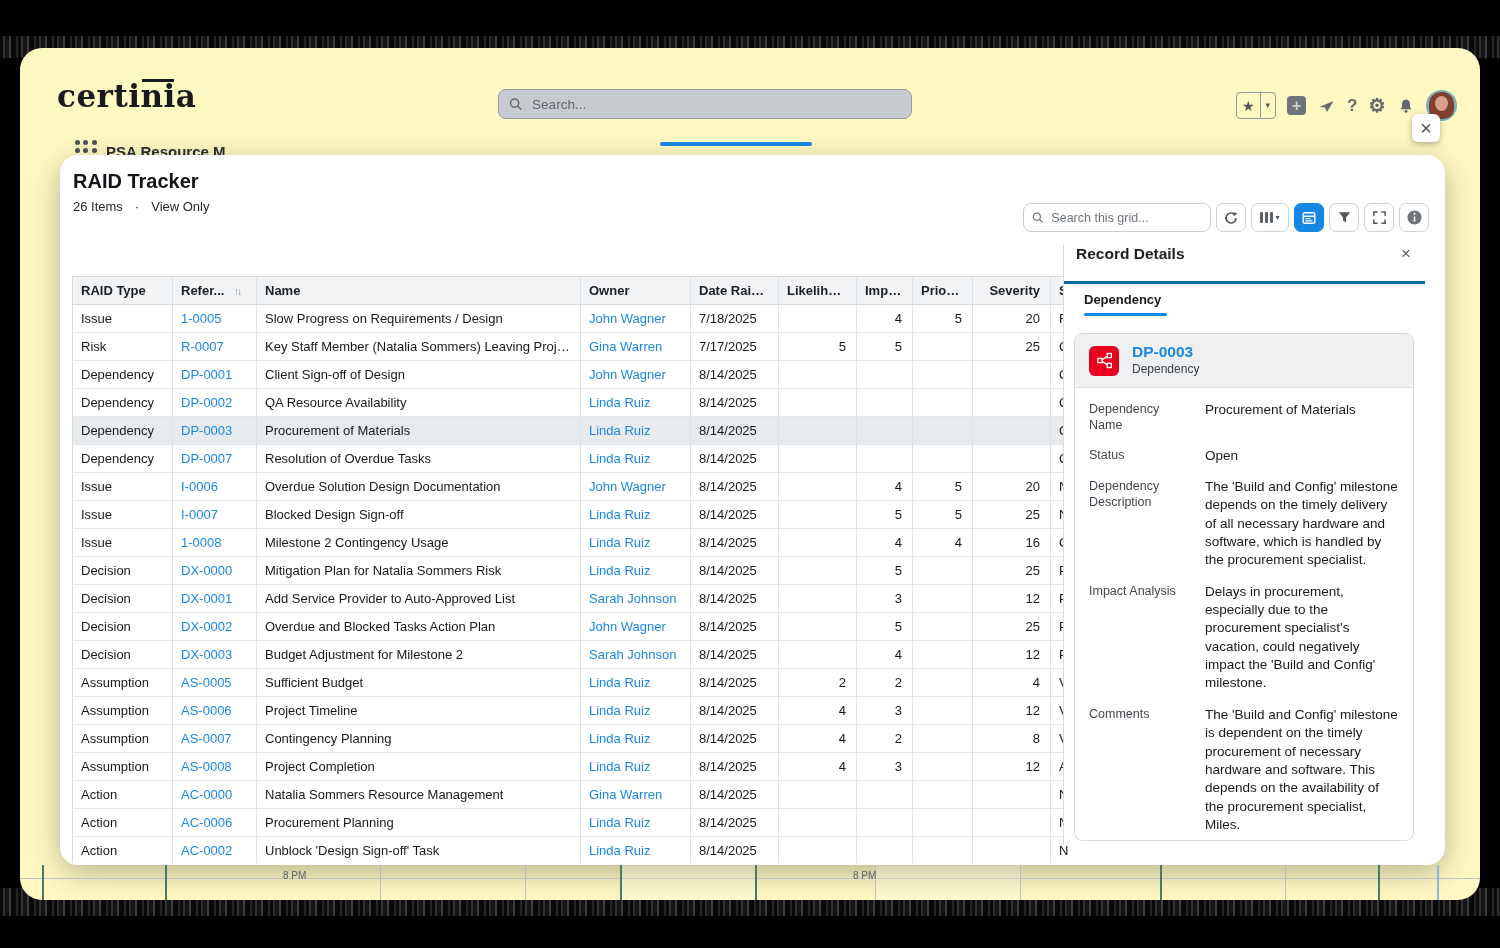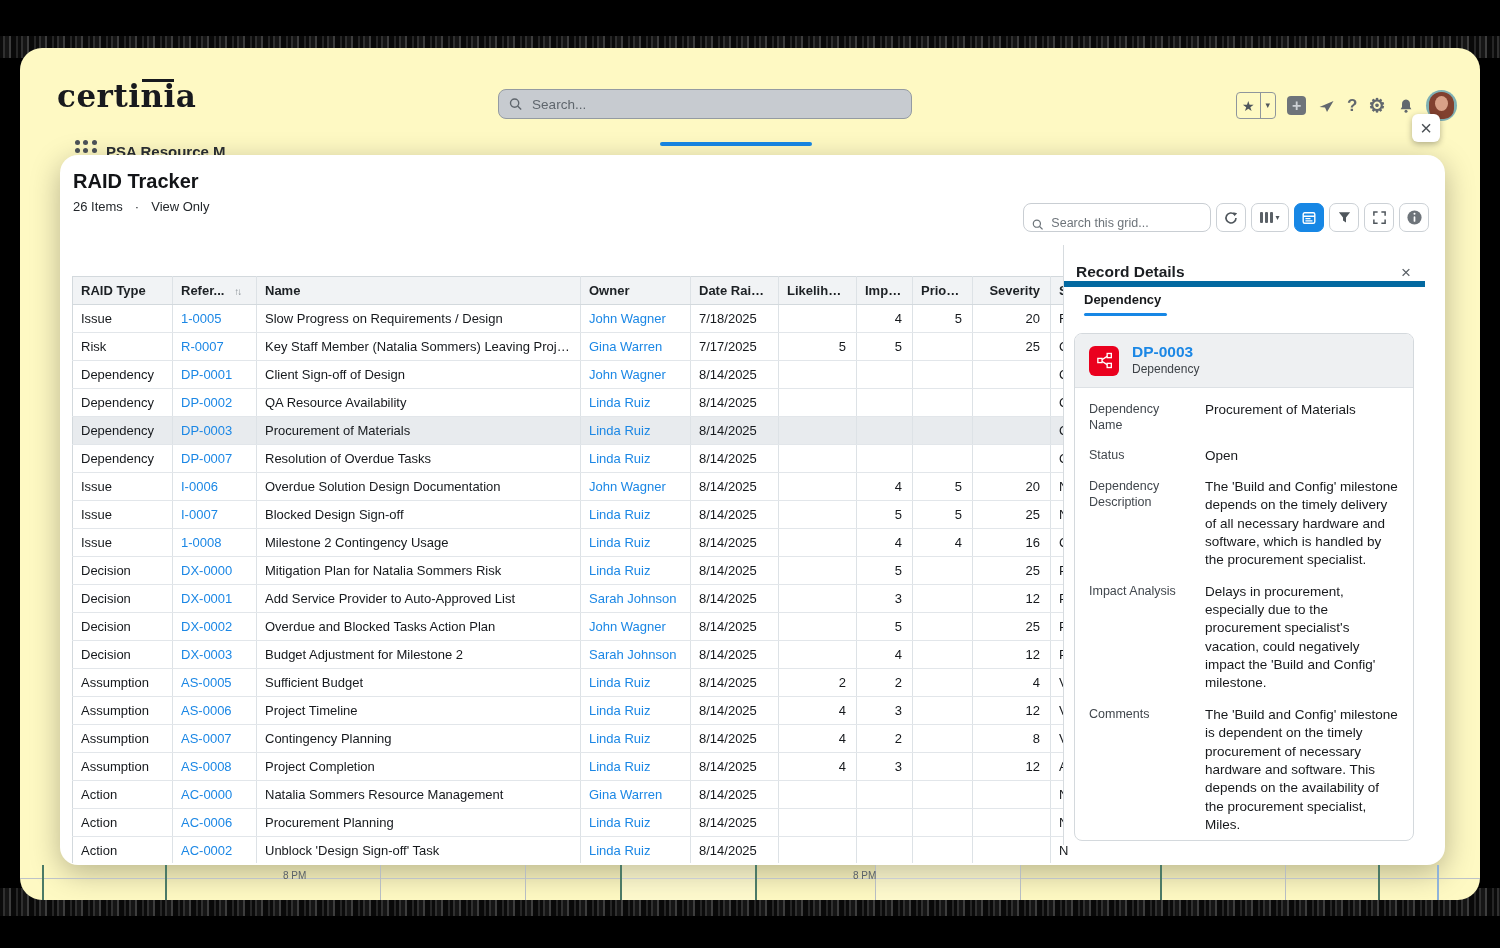--- a/index.html
+++ b/index.html
@@ -45,21 +45,21 @@
 
   
   .modal{position:absolute;left:40px;top:107px;width:1385px;height:710px;background:#fff;border-radius:18px;
          box-shadow:0 8px 30px rgba(0,0,0,.28);overflow:hidden;}
   .modal-close{position:absolute;left:1392px;top:66px;width:28px;height:28px;background:#fff;border-radius:6px;
          box-shadow:0 2px 6px rgba(0,0,0,.3);display:flex;align-items:center;justify-content:center;
          font-size:20px;color:#4a4f54;z-index:3;cursor:pointer;}
   .m-title{position:absolute;left:13px;top:15px;font-size:20px;font-weight:700;color:#121417;}
   .m-sub{position:absolute;left:13px;top:44px;font-size:13px;color:#23272b;display:flex;gap:12px;align-items:center;}
   .toolbar{position:absolute;left:963px;top:48px;display:flex;gap:5px;align-items:center;}
-  .grid-search{width:188px;height:29px;border:1px solid #c9ced3;border-radius:8px;display:flex;align-items:flex-end;
+  .grid-search{width:188px;height:29px;border:1px solid #c9ced3;border-radius:8px;display:flex;align-items:center;
          padding:0 8px;gap:6px;box-sizing:border-box;background:#fff;}
   .grid-search input{border:none;outline:none;font-size:12.5px;color:#444;width:100%;background:transparent;
          font-family:"Liberation Sans",sans-serif;}
   .grid-search input::placeholder{color:#6d747a;}
   .tbtn{width:30px;height:29px;border:1px solid #ccd1d6;border-radius:7px;background:#fff;display:flex;
          align-items:center;justify-content:center;box-sizing:border-box;cursor:pointer;}
   .tbtn.wide{width:38px;gap:2px;}
   .tbtn.active{background:#1787e5;border-color:#1787e5;}
   .colbars{display:flex;gap:2px;}
   .colbars i{width:3px;height:11px;background:#5b6167;border-radius:1px;}
@@ -73,21 +73,21 @@
   thead th{background:#f1f3f5;font-weight:700;border-bottom:1px solid #d3d9dd;border-top:1px solid #d3d9dd;color:#1c2024;}
   th:first-child,td:first-child{border-left:1px solid #d3d9dd;}
   td.num,th.num{text-align:right;padding-right:10px;}
   tr.sel td{background:#e8ebee;}
   .link{color:#1b87e5;cursor:pointer;}
   .sort{color:#868d93;font-size:10px;letter-spacing:-2px;margin-left:10px;font-weight:400;}
 
   
   .panel{position:absolute;left:1003px;top:90px;width:362px;height:600px;background:#fff;
          border-left:1px solid #d6dbdf;box-sizing:border-box;z-index:2;}
-  .p-head{height:36px;border-bottom:6px solid #0369a1;display:flex;align-items:flex-end;justify-content:space-between;
+  .p-head{height:36px;border-bottom:3px solid #0369a1;display:flex;align-items:flex-start;justify-content:space-between;
          padding:0 14px 0 12px;}
   .p-title{font-size:15.5px;font-weight:700;color:#1b1e22;}
   .p-close{font-size:17px;color:#5a6066;cursor:pointer;line-height:1;}
   .p-tab{position:absolute;left:20px;top:47px;font-size:13px;font-weight:700;color:#17191c;padding-bottom:9px;cursor:pointer;}
   .p-tab::after{content:"";position:absolute;left:0;right:-6px;bottom:0;height:3px;background:#1787e5;border-radius:2px;}
   .card{position:absolute;left:10px;top:88px;width:340px;height:508px;border:1px solid #d4d9dd;border-radius:8px;
         box-sizing:border-box;overflow:hidden;}
   .card-head{height:54px;background:#eef0f2;border-bottom:1px solid #dde1e5;display:flex;align-items:center;
         padding:0 14px;gap:13px;box-sizing:border-box;}
   .rec-icon{width:30px;height:30px;border-radius:6px;background:#ea001e;display:flex;align-items:center;justify-content:center;flex:none;}

